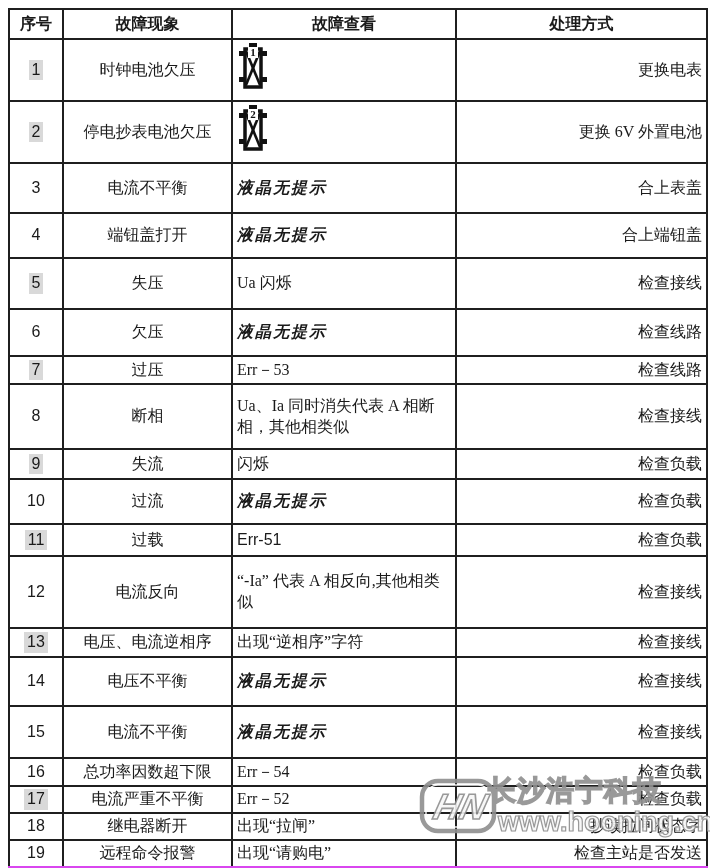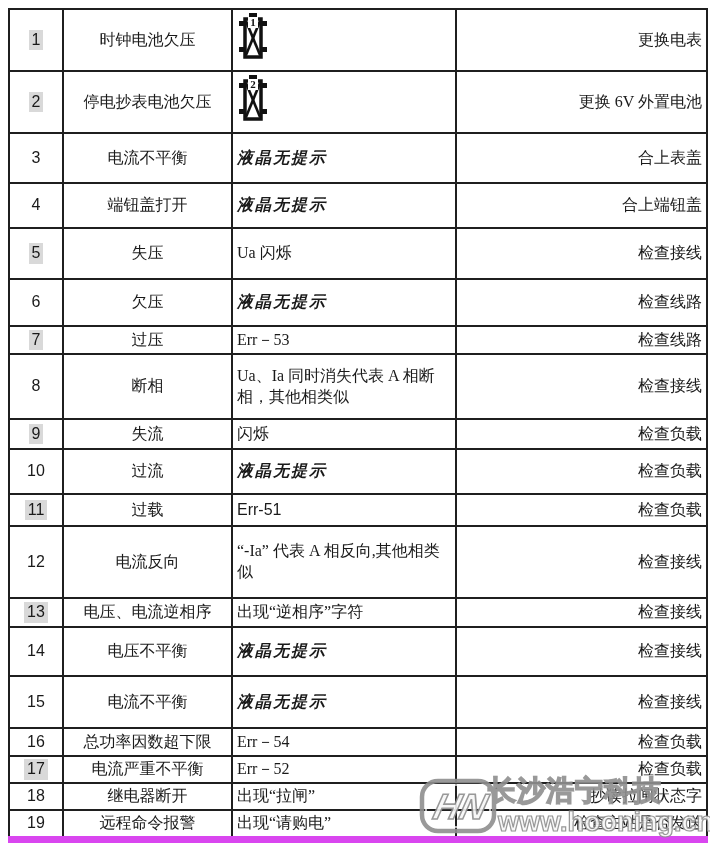--- a/index.html
+++ b/index.html
@@ -59,20 +59,26 @@
 
 <div class="page">
   <table class="fault">
     <colgroup>
       <col style="width:54px">
         <col style="width:169px">
         <col style="width:224px">
         <col style="width:251px">
     </colgroup>
     <tbody>
+        <tr style="height:30px">
+      <th>序号</th>
+      <th>故障现象</th>
+      <th>故障查看</th>
+      <th>处理方式</th>
+    </tr>
 
     <tr style="height:62px">
       <td class="c-no"><span class="num hl">1</span></td>
       <td class="c-ph">时钟电池欠压</td>
       <td class="c-vw icon-cell">
         <svg width="32" height="50" viewBox="0 0 32 50">
           <rect x="12" y="1" width="8" height="6" fill="#111"></rect>
           <rect x="8" y="7" width="16" height="38" fill="none" stroke="#111" stroke-width="3.5"></rect>
           <rect x="2" y="9" width="6" height="5" fill="#111"></rect>
               <rect x="24" y="9" width="6" height="5" fill="#111"></rect>

